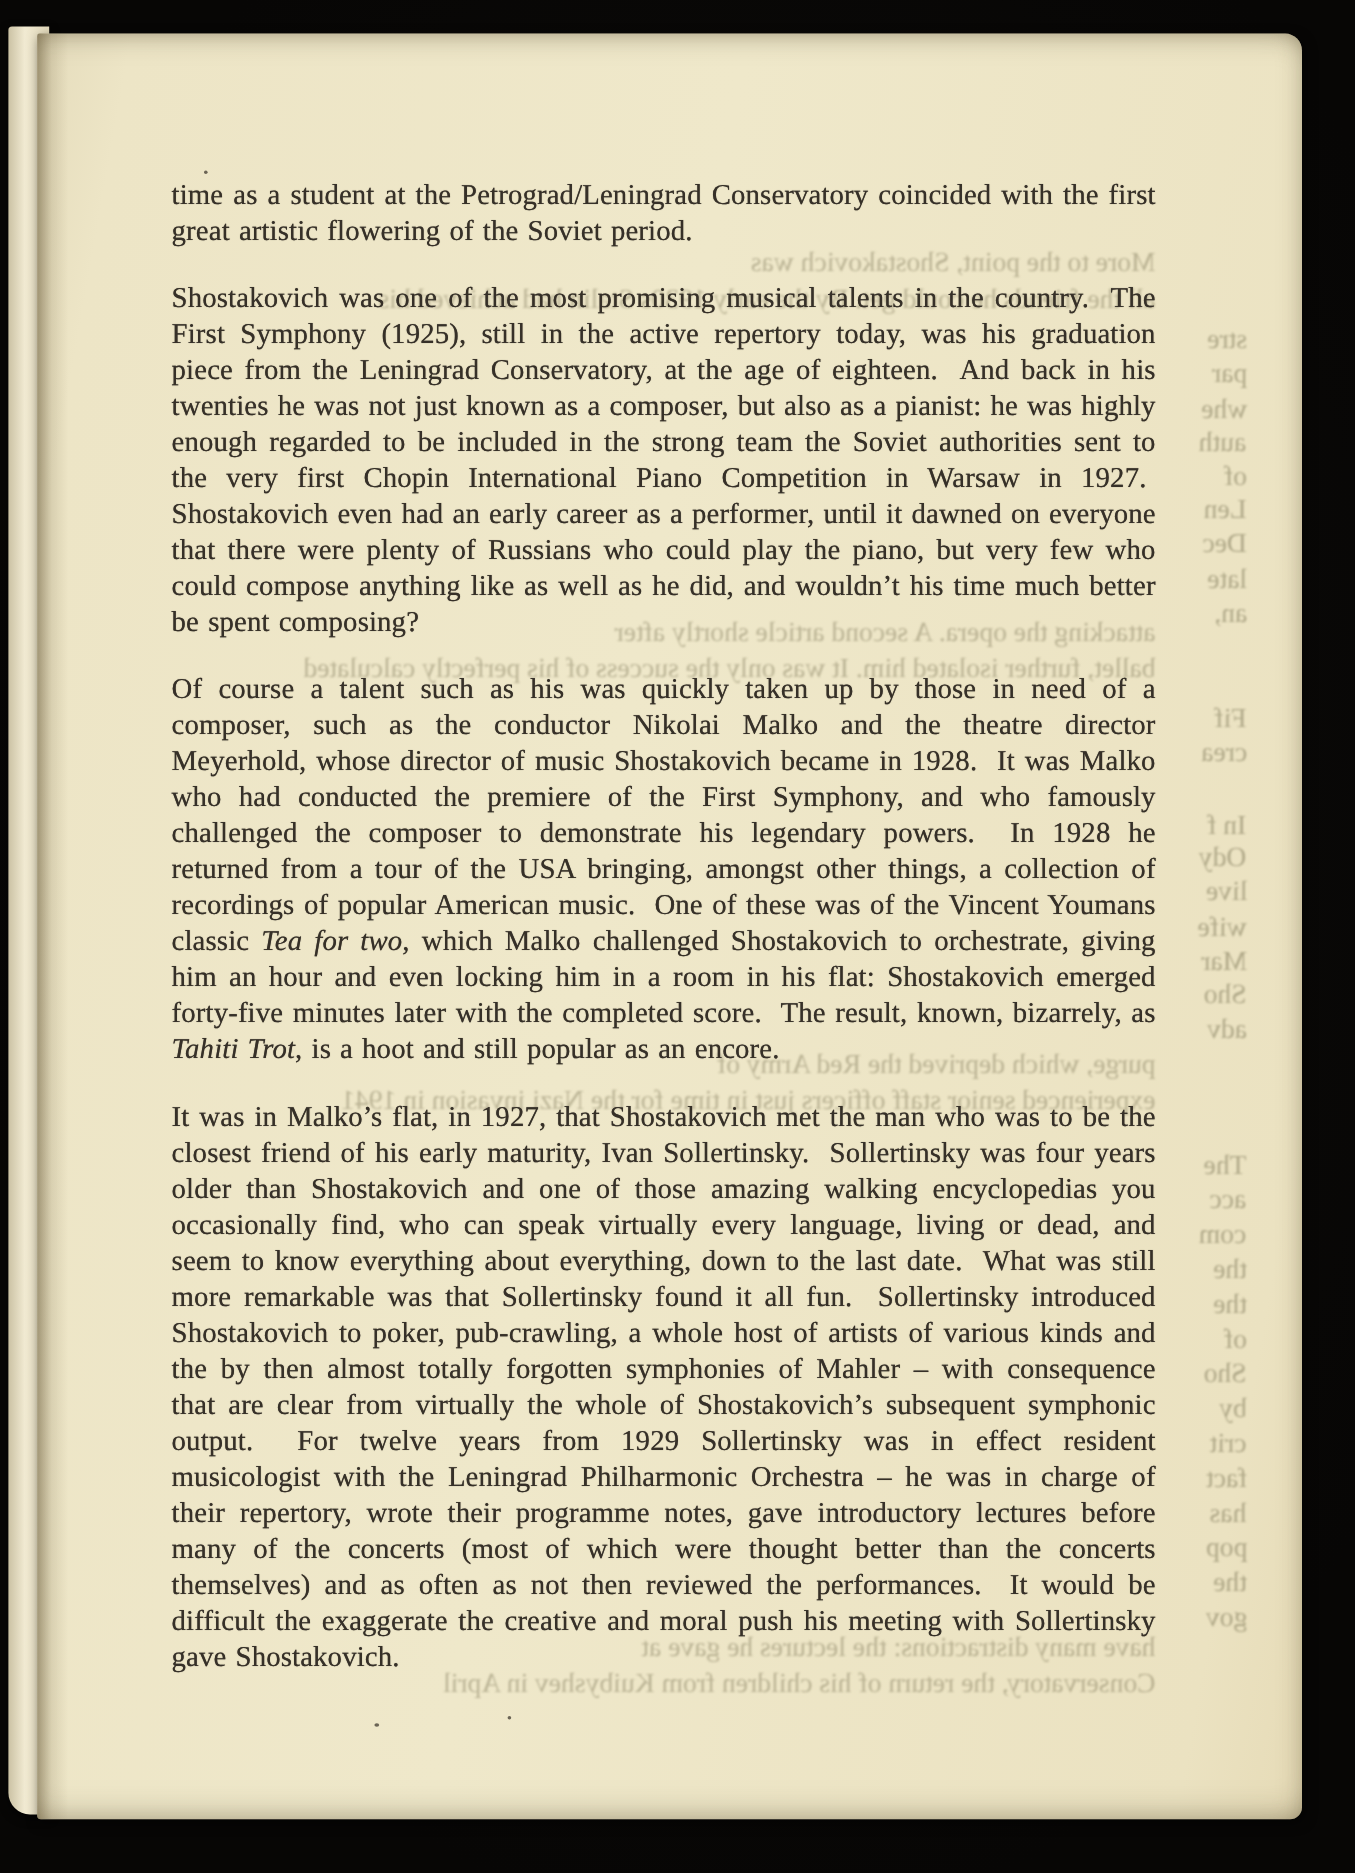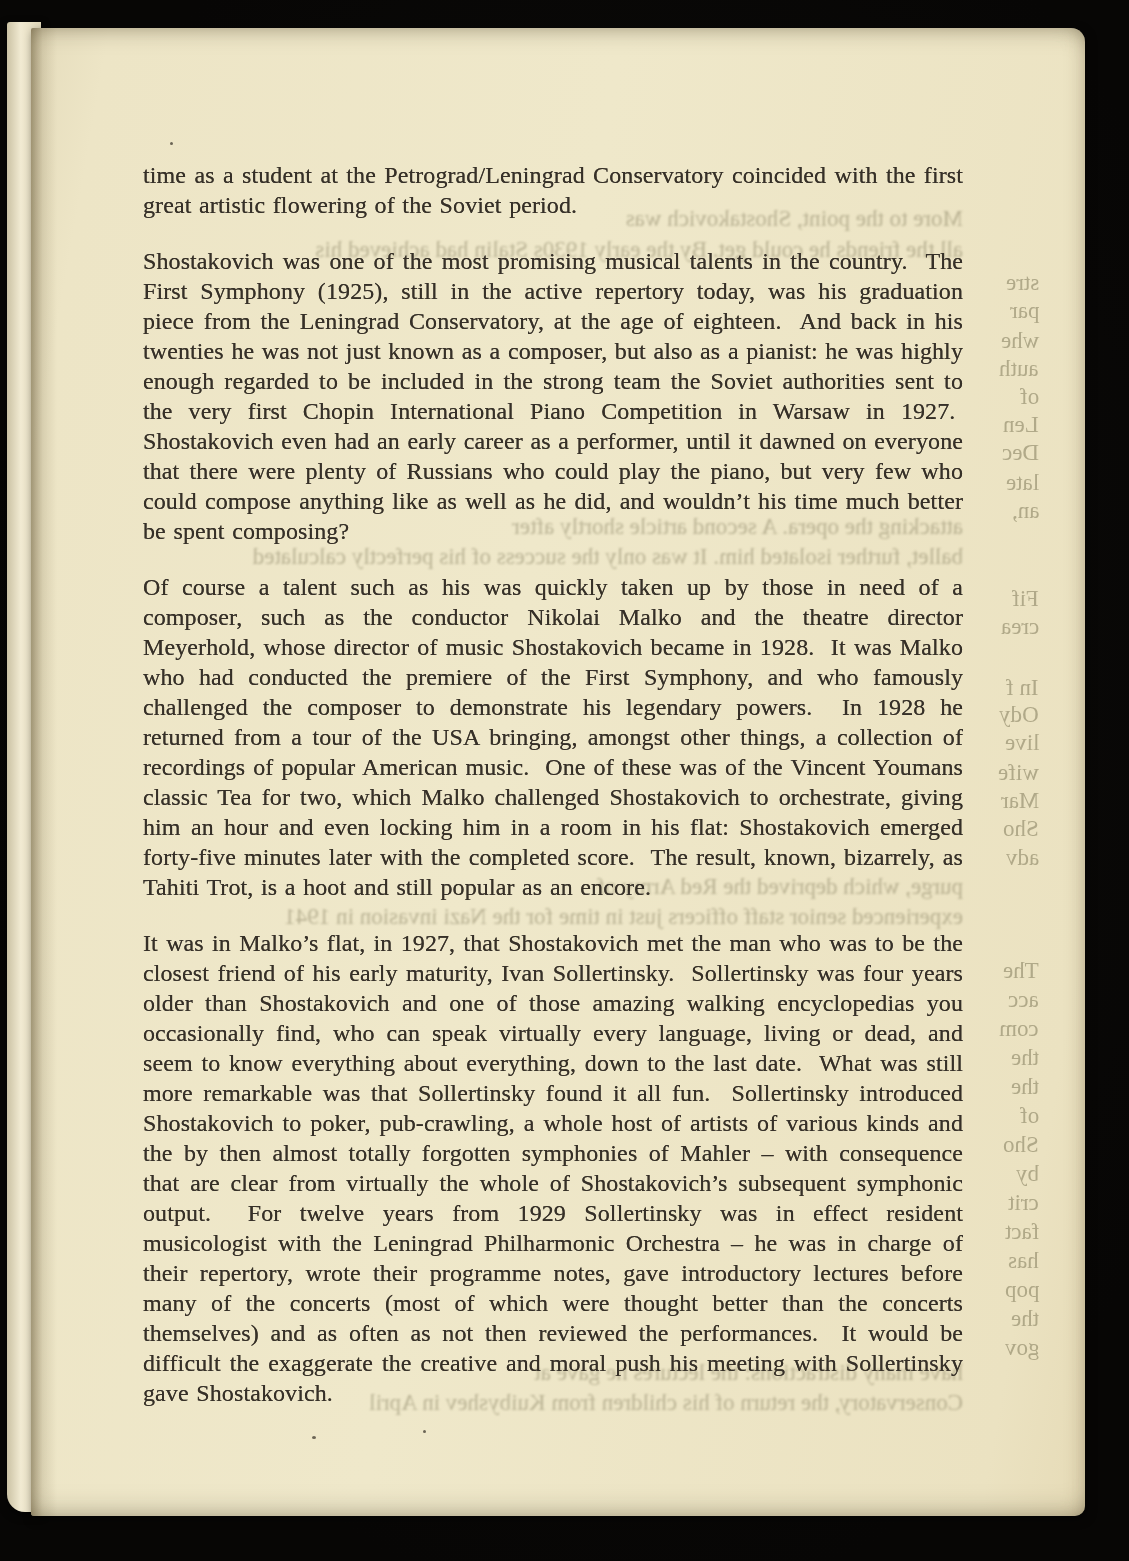--- a/index.html
+++ b/index.html
@@ -46,29 +46,29 @@
   }
   .ghost-frag{
     position:absolute;right:-76px;
     transform:scaleX(-1);
     font-size:23px;line-height:30px;white-space:nowrap;
     color:rgba(118,112,80,0.5);
     filter:blur(0.7px);
   }
   
   .text-block{
-    position:absolute;left:112px;top:132px;width:820px;
+    position:absolute;left:112px;top:120px;width:820px;
     color:#363028;
     font-size:24px;line-height:30px;
     text-align:justify;
     word-spacing:1.5px;letter-spacing:0.1px;
     text-shadow:0 0 0.6px rgba(54,48,40,0.85);
   }
   .para{margin:0 0 26px 0;}
-  .it{}
+  .it{font-style:italic;}
   .speck{position:absolute;background:#4a4338;border-radius:50%;opacity:0.8;}
   .s1{left:139px;top:114px;width:3px;height:3px;}
   .s2{left:281px;top:1408px;width:4px;height:3px;}
   .s3{left:392px;top:1402px;width:3px;height:3px;}
 </style>
 </head>
 <body>
 
 <div class="scene">
   <div class="under-page"></div>

